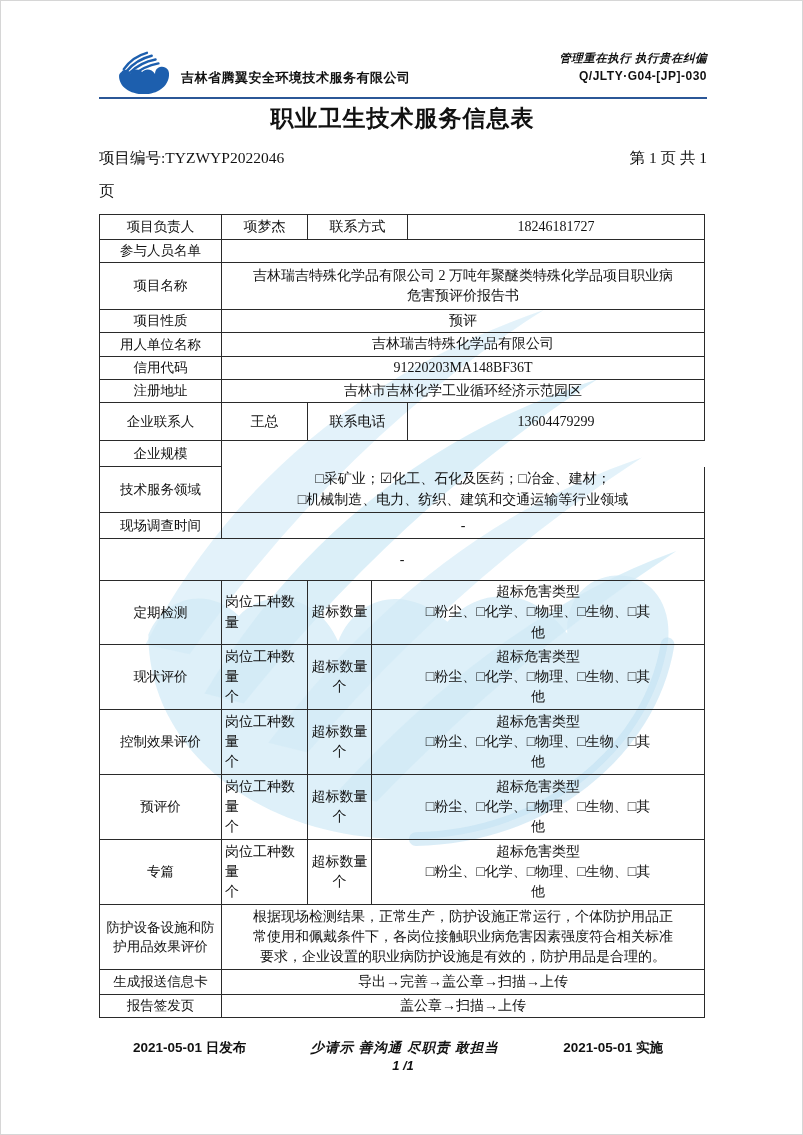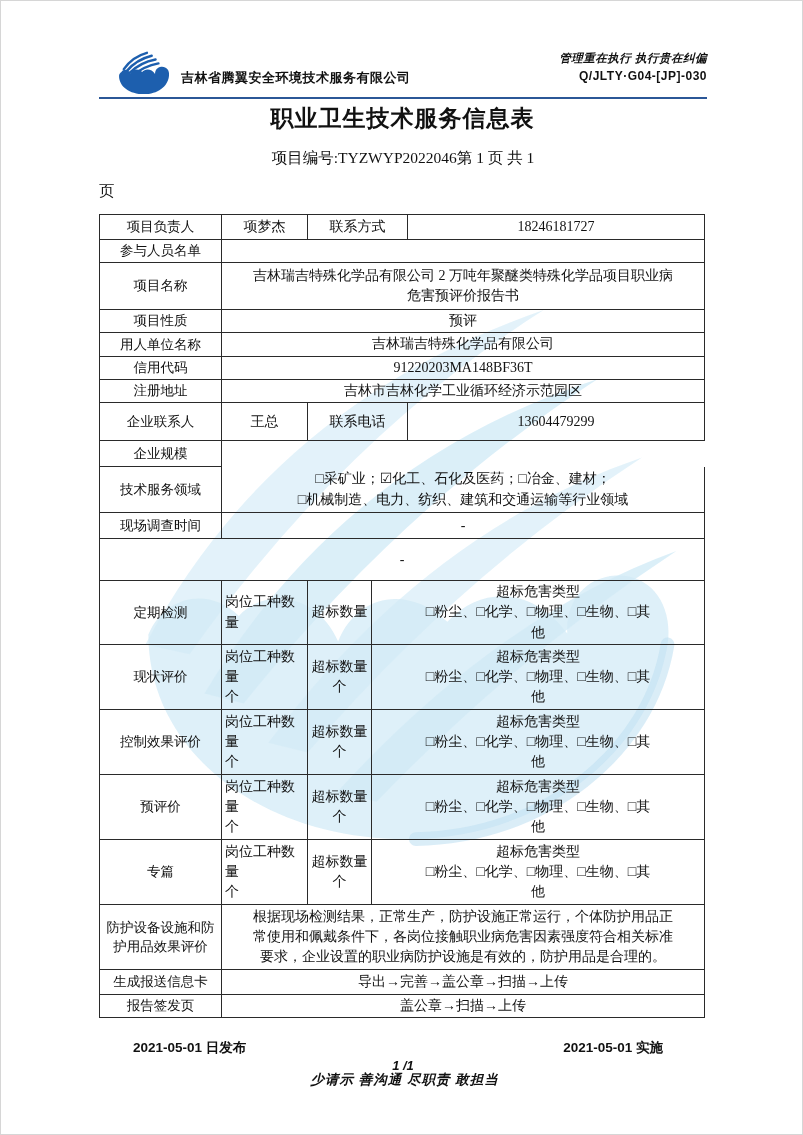--- a/index.html
+++ b/index.html
@@ -27,21 +27,21 @@
   .slogan{font-size:11.5px;font-style:italic;letter-spacing:.5px;}
   .doccode{font-size:12px;margin-top:3px;letter-spacing:.5px;}
   .rule{position:absolute;left:98px;top:96px;width:608px;height:0;border-top:2px solid #2b5797;}
   .title{
     position:absolute;left:0;top:102px;width:803px;text-align:center;
     font-family:"Liberation Sans","DejaVu Sans",sans-serif;
     font-weight:bold;font-size:23px;letter-spacing:1px;
   }
   .projline{
     position:absolute;left:98px;top:147px;width:608px;
-    font-size:15.5px;display:flex;justify-content:center;
+    font-size:15.5px;display:flex;justify-content:space-between;
   }
   .pagewrap{position:absolute;left:98px;top:180px;font-size:15.5px;}
   
   .tbl{
     position:absolute;left:98px;top:213px;width:606px;
     border-top:1.5px solid #2a2a2a;border-left:1.5px solid #2a2a2a;
     box-sizing:border-box;
   }
   .trow{display:flex;width:100%;}
   .cell{
@@ -57,21 +57,21 @@
   .wa3{width:100px;}
   .wc2{width:86px;}
   .wc3{width:64px;}
   
   .footer{
     position:absolute;left:98px;top:1038px;width:608px;box-sizing:border-box;
     padding:0 44px 0 34px;display:flex;justify-content:space-between;
     font-family:"Liberation Sans","DejaVu Sans",sans-serif;
     font-weight:bold;font-size:13.5px;
   }
-  .footer .mid{font-style:italic;letter-spacing:1px;margin-top:32px;}
+  .footer .mid{font-style:italic;letter-spacing:1px;}
   .pagenum{
     position:absolute;left:98px;top:1057px;width:608px;text-align:center;
     font-family:"Liberation Sans","DejaVu Sans",sans-serif;
     font-weight:bold;font-size:13px;font-style:italic;
   }
 </style>
 </head>
 <body>
 
 <div class="page">

